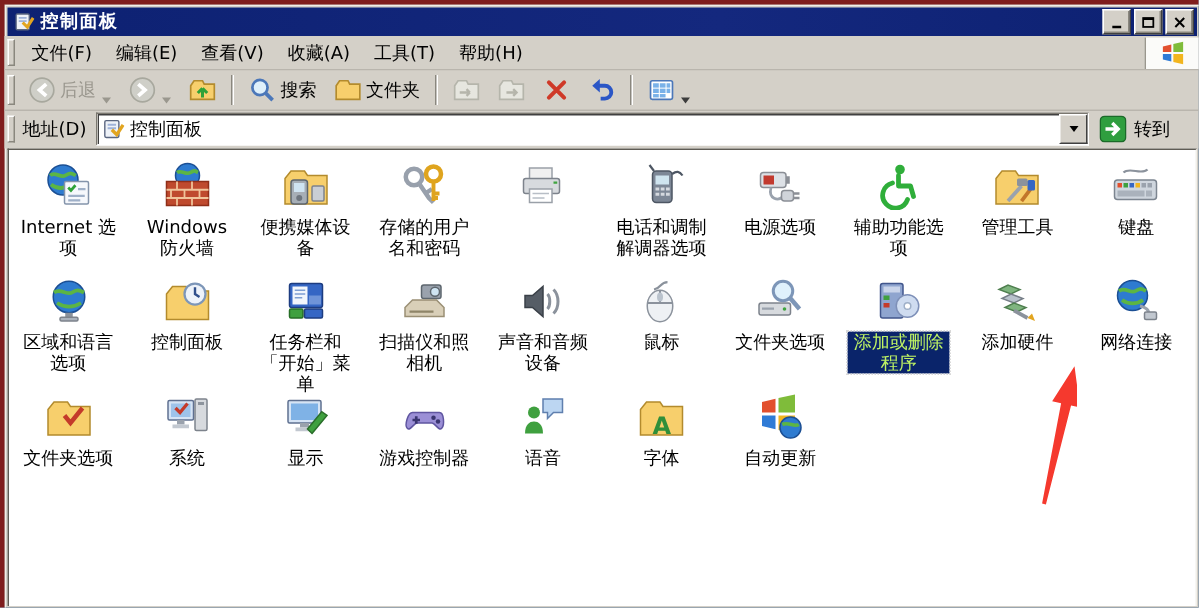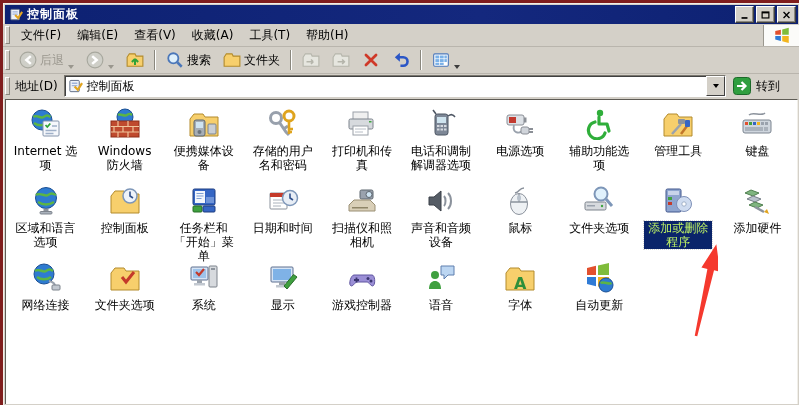--- a/index.html
+++ b/index.html
@@ -279,21 +279,20 @@
         <div class="cp-item">
           <span class="icon cp-icon">
             <svg viewBox="0 0 32 32">
               <rect x="7" y="4" width="15" height="8" fill="#f0f0f0" stroke="#9aa0a8"></rect>
               <rect x="3" y="11" width="24" height="10" rx="1.5" fill="#d7dade" stroke="#7d838c"></rect>
               <rect x="23" y="13" width="2.5" height="1.5" fill="#3fa43f"></rect>
               <rect x="7" y="18" width="15" height="9" fill="#fff" stroke="#9aa0a8"></rect>
               <path d="M9 21h11M9 24h8" stroke="#b8bec6"></path>
             </svg>
           </span>
-          <span class="cp-label">打印机和传真</span>
         </div>
         <div class="cp-item">
           <span class="icon cp-icon">
             <svg viewBox="0 0 32 32">
               <line x1="11" y1="6" x2="8" y2="2" stroke="#4d5663" stroke-width="1.5"></line>
               <rect x="10" y="6" width="13" height="21" rx="2.5" fill="#7d8796" stroke="#4d5663"></rect>
               <rect x="12" y="9" width="9" height="6" fill="#cfe4ef"></rect>
               <g fill="#d5d9df">
                 <rect x="12" y="17" width="2.5" height="2"></rect>
                 <rect x="15.5" y="17" width="2.5" height="2"></rect>
@@ -389,32 +388,20 @@
               <rect x="18" y="12" width="8" height="6" fill="#6f94d8"></rect>
               <rect x="5" y="21" width="9" height="6" rx="1" fill="#3fa03f" stroke="#276e27"></rect>
               <rect x="15" y="21" width="12" height="6" rx="1" fill="#3566c4" stroke="#1d3c80"></rect>
             </svg>
           </span>
           <span class="cp-label">任务栏和「开始」菜单</span>
         </div>
         <div class="cp-item">
           <span class="icon cp-icon">
             <svg viewBox="0 0 32 32">
-              <rect x="3" y="8" width="17" height="16" rx="1" fill="#fff" stroke="#8b929c"></rect>
-              <rect x="3" y="8" width="17" height="4" fill="#c43a2a"></rect>
-              <path d="M6 15h11M6 18h11M6 21h8" stroke="#aab2bc"></path>
-              <circle cx="23" cy="13" r="7.5" fill="#e8eef6" stroke="#7d96b8" stroke-width="1.5"></circle>
-              <path d="M23 8.5V13l3 2" stroke="#31508c" stroke-width="1.6" fill="none"></path>
-            </svg>
-          </span>
-          <span class="cp-label">日期和时间</span>
-        </div>
-        <div class="cp-item">
-          <span class="icon cp-icon">
-            <svg viewBox="0 0 32 32">
               <rect x="14" y="5" width="13" height="9" rx="1.5" fill="#9aa2ad" stroke="#5d666e"></rect>
               <circle cx="23" cy="9.5" r="3" fill="#cfe4f2" stroke="#5d666e"></circle>
               <path d="M3 20l5-5h16l5 5v6H3z" fill="#d9cfb8" stroke="#9a8f74"></path>
               <rect x="6" y="22" width="16" height="1.5" fill="#8f8568"></rect>
             </svg>
           </span>
           <span class="cp-label">扫描仪和照相机</span>
         </div>
         <div class="cp-item">
           <span class="icon cp-icon">

